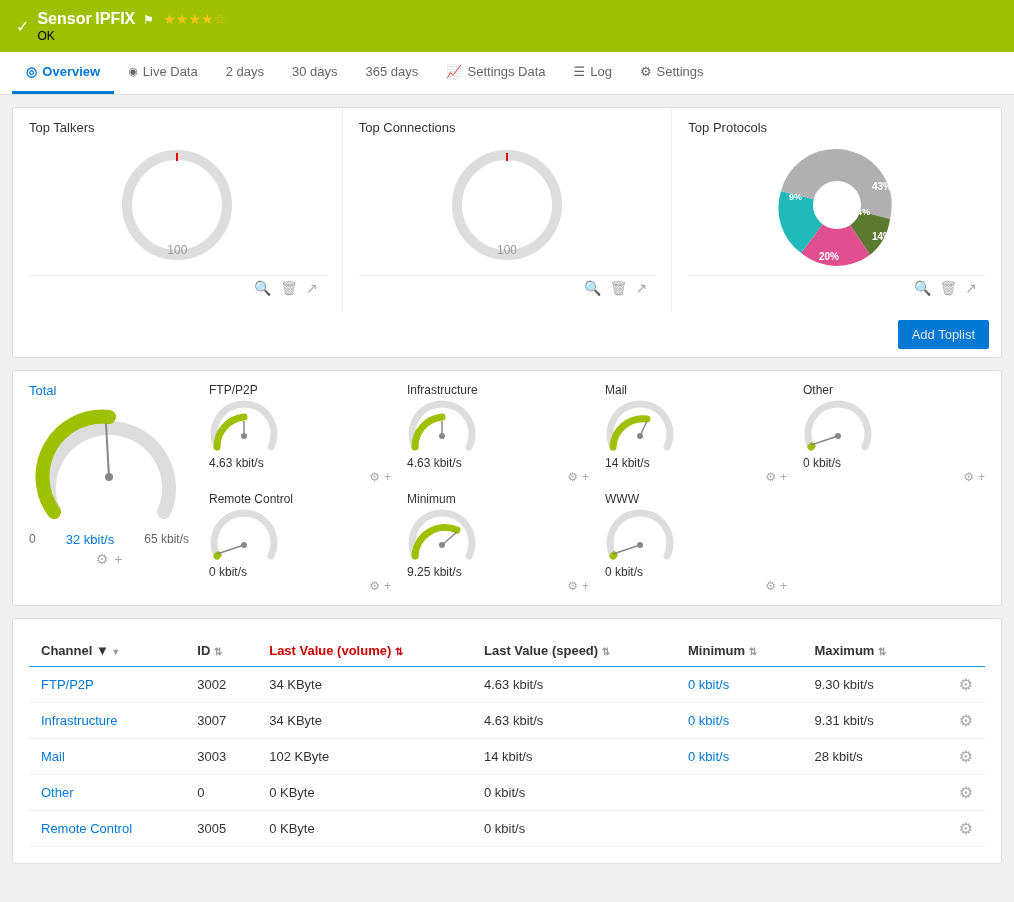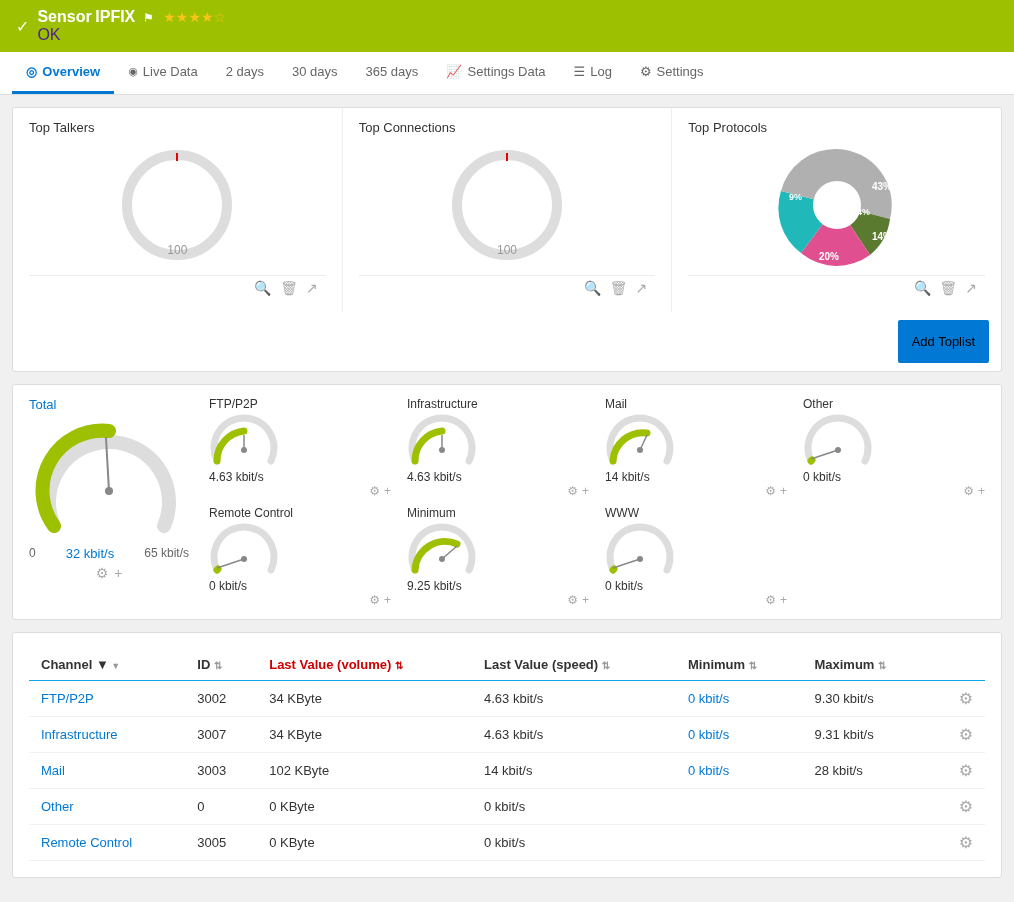--- a/index.html
+++ b/index.html
@@ -107,23 +107,23 @@
     .chart-actions span { cursor: pointer; }
 
     
     .add-toplist-row {
       display: flex;
       justify-content: flex-end;
       padding: 8px 12px;
     }
     .btn-add-toplist {
       background: #0078d4;
-      color: #000000;
+      color: #e5e5e5;
       border: none;
-      padding: 14px 14px;
+      padding: 7px 14px;
       cursor: pointer;
       font-size: 13px;
       border-radius: 2px;
     }
 
     
     .traffic-panel {
       padding: 12px 16px;
       display: flex;
       gap: 20px;
@@ -236,21 +236,21 @@
 <body>
 
 <div class="header">
   <span class="header-check">✓</span>
   <div>
     <span style="color:white;font-weight:bold;font-size:16px;">Sensor</span>
     <span style="color:white;font-weight:bold;font-size:16px;">IPFIX</span>
     <span style="color:white;font-size:12px;margin-left:4px;">⚑</span>
     <span style="color:#f5c518;font-size:14px;margin-left:6px;">★★★★☆</span>
     <br>
-    <span style="color:#4c1d95;font-size:16px;text-align:right;">OK</span>
+    <span style="color:#000000;font-size:12px;text-align:right;">OK</span>
   </div>
 </div>
 
 <div class="nav-tabs">
   <a class="nav-tab active">
     <span style="font-size:13px;">◎</span>
     <span>Overview</span>
   </a>
   <a class="nav-tab">
     <span style="font-size:11px;">◉</span>

